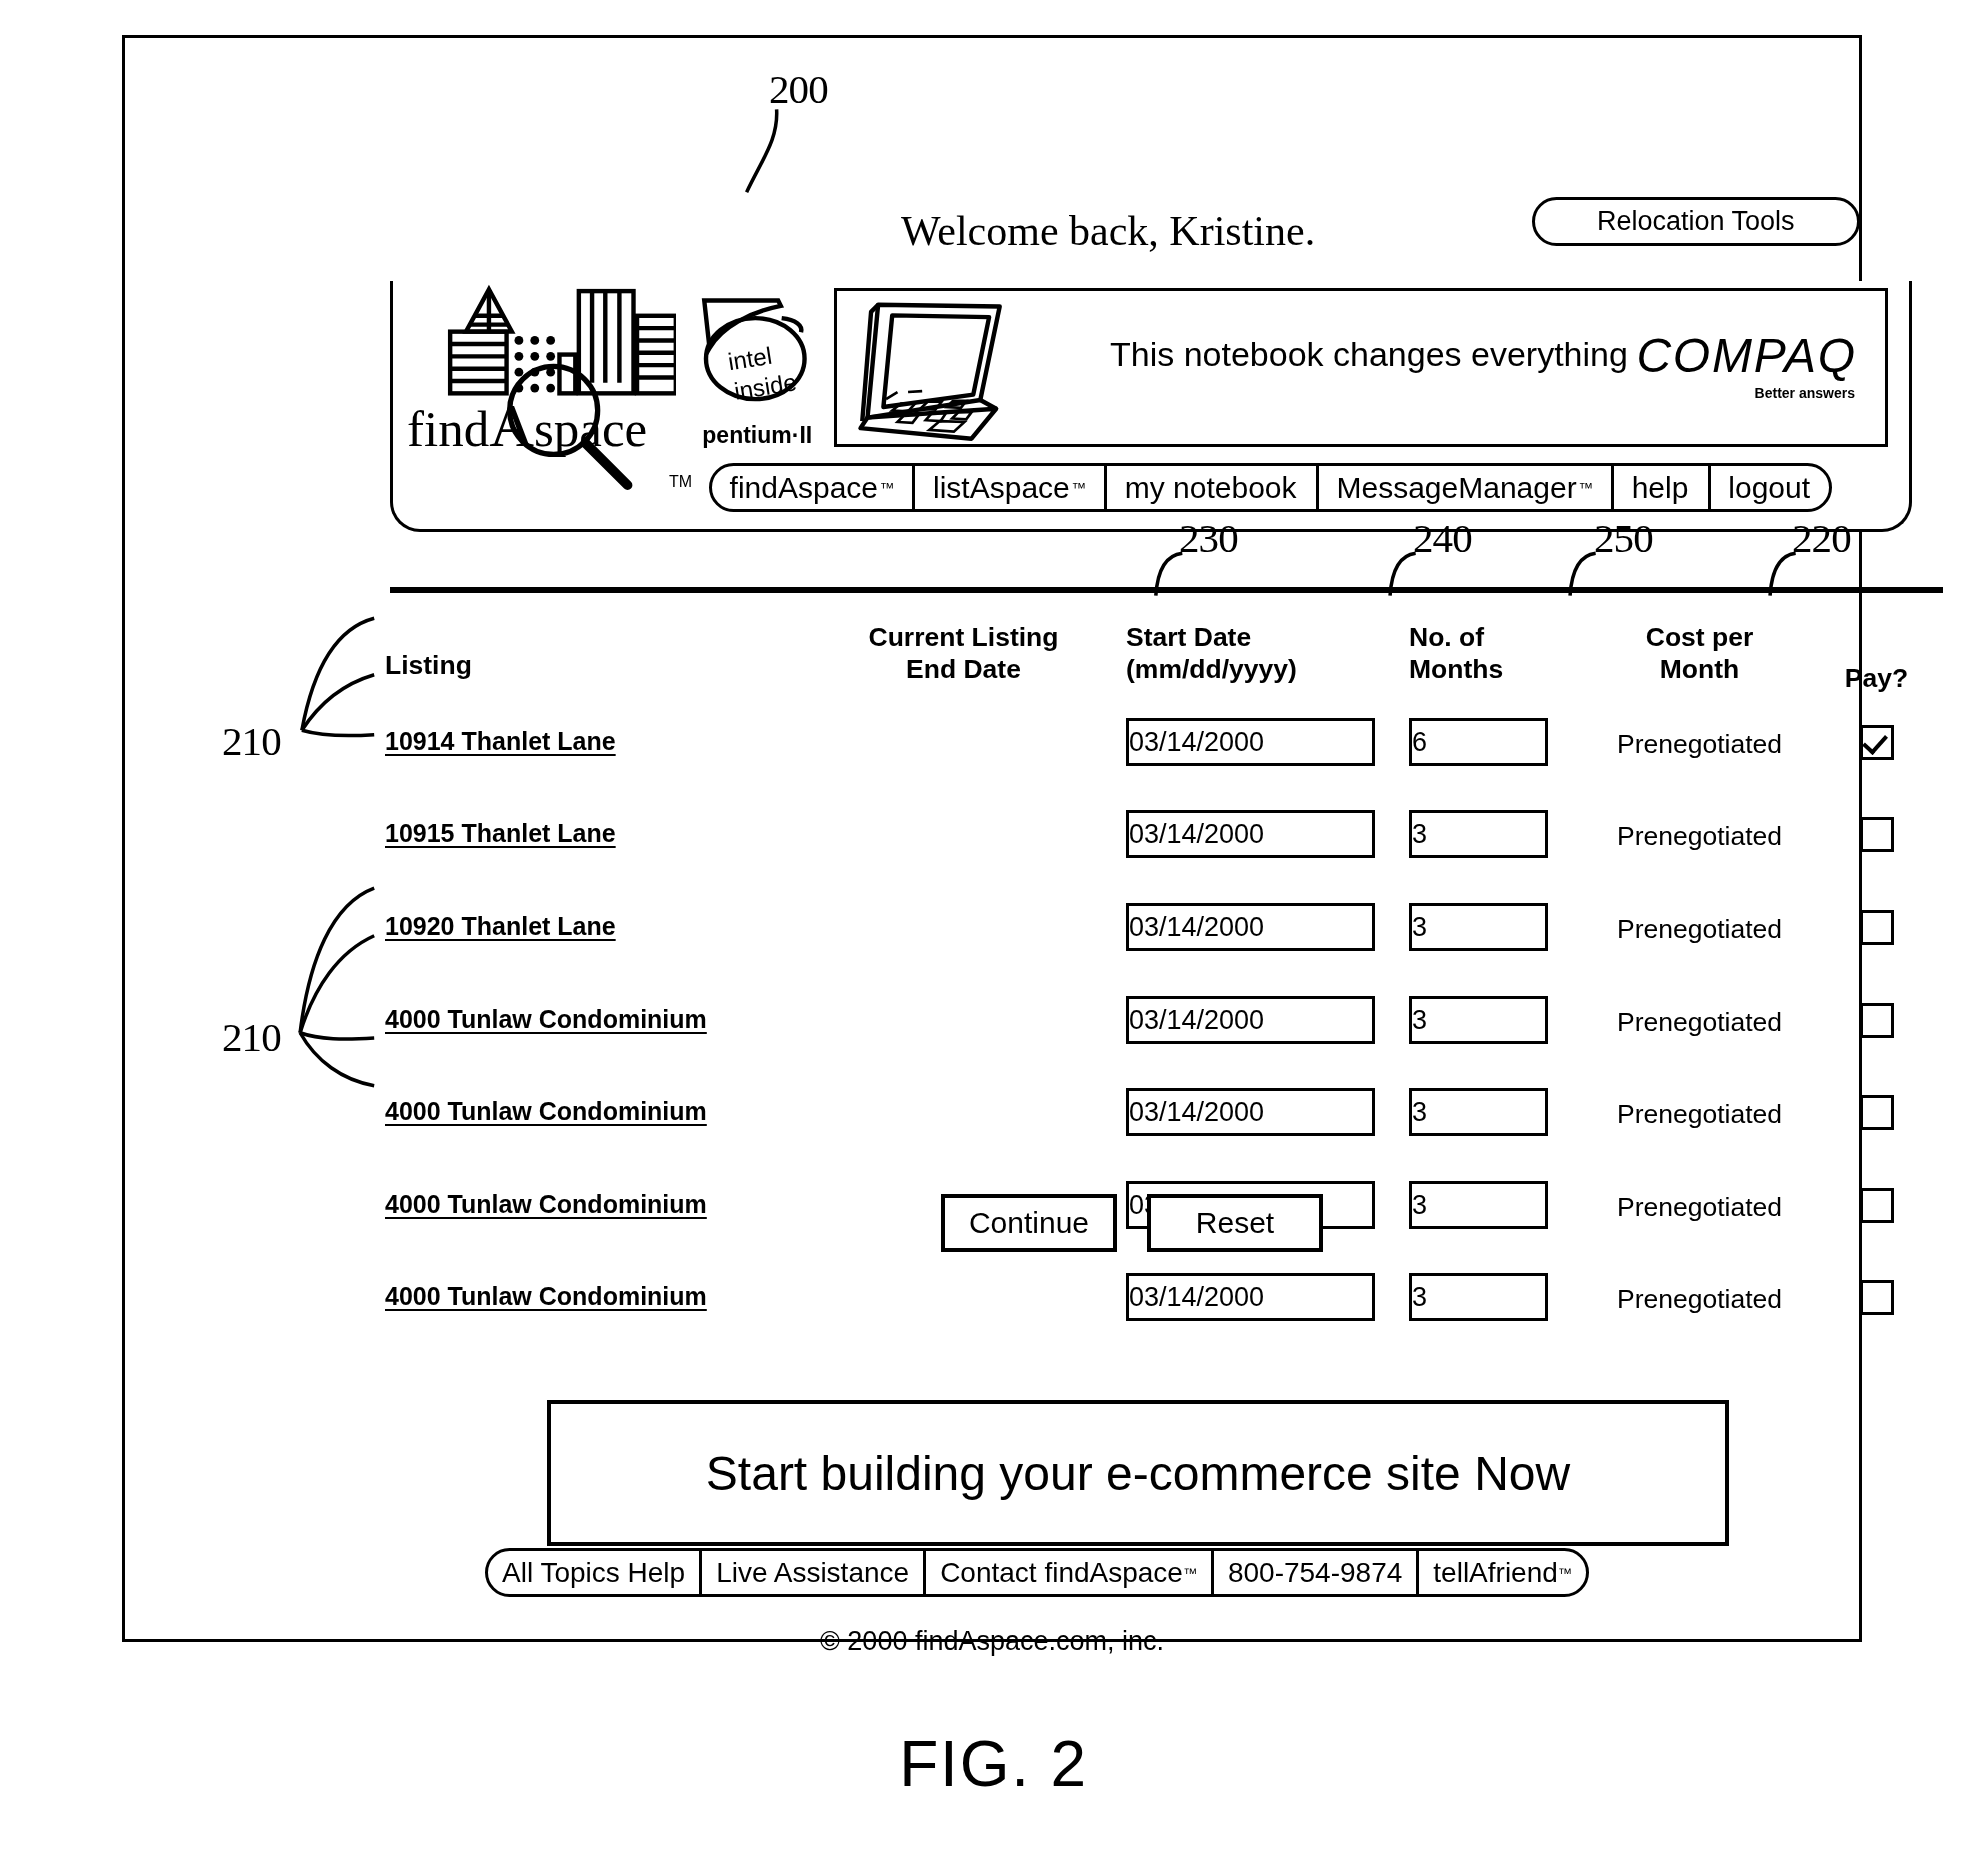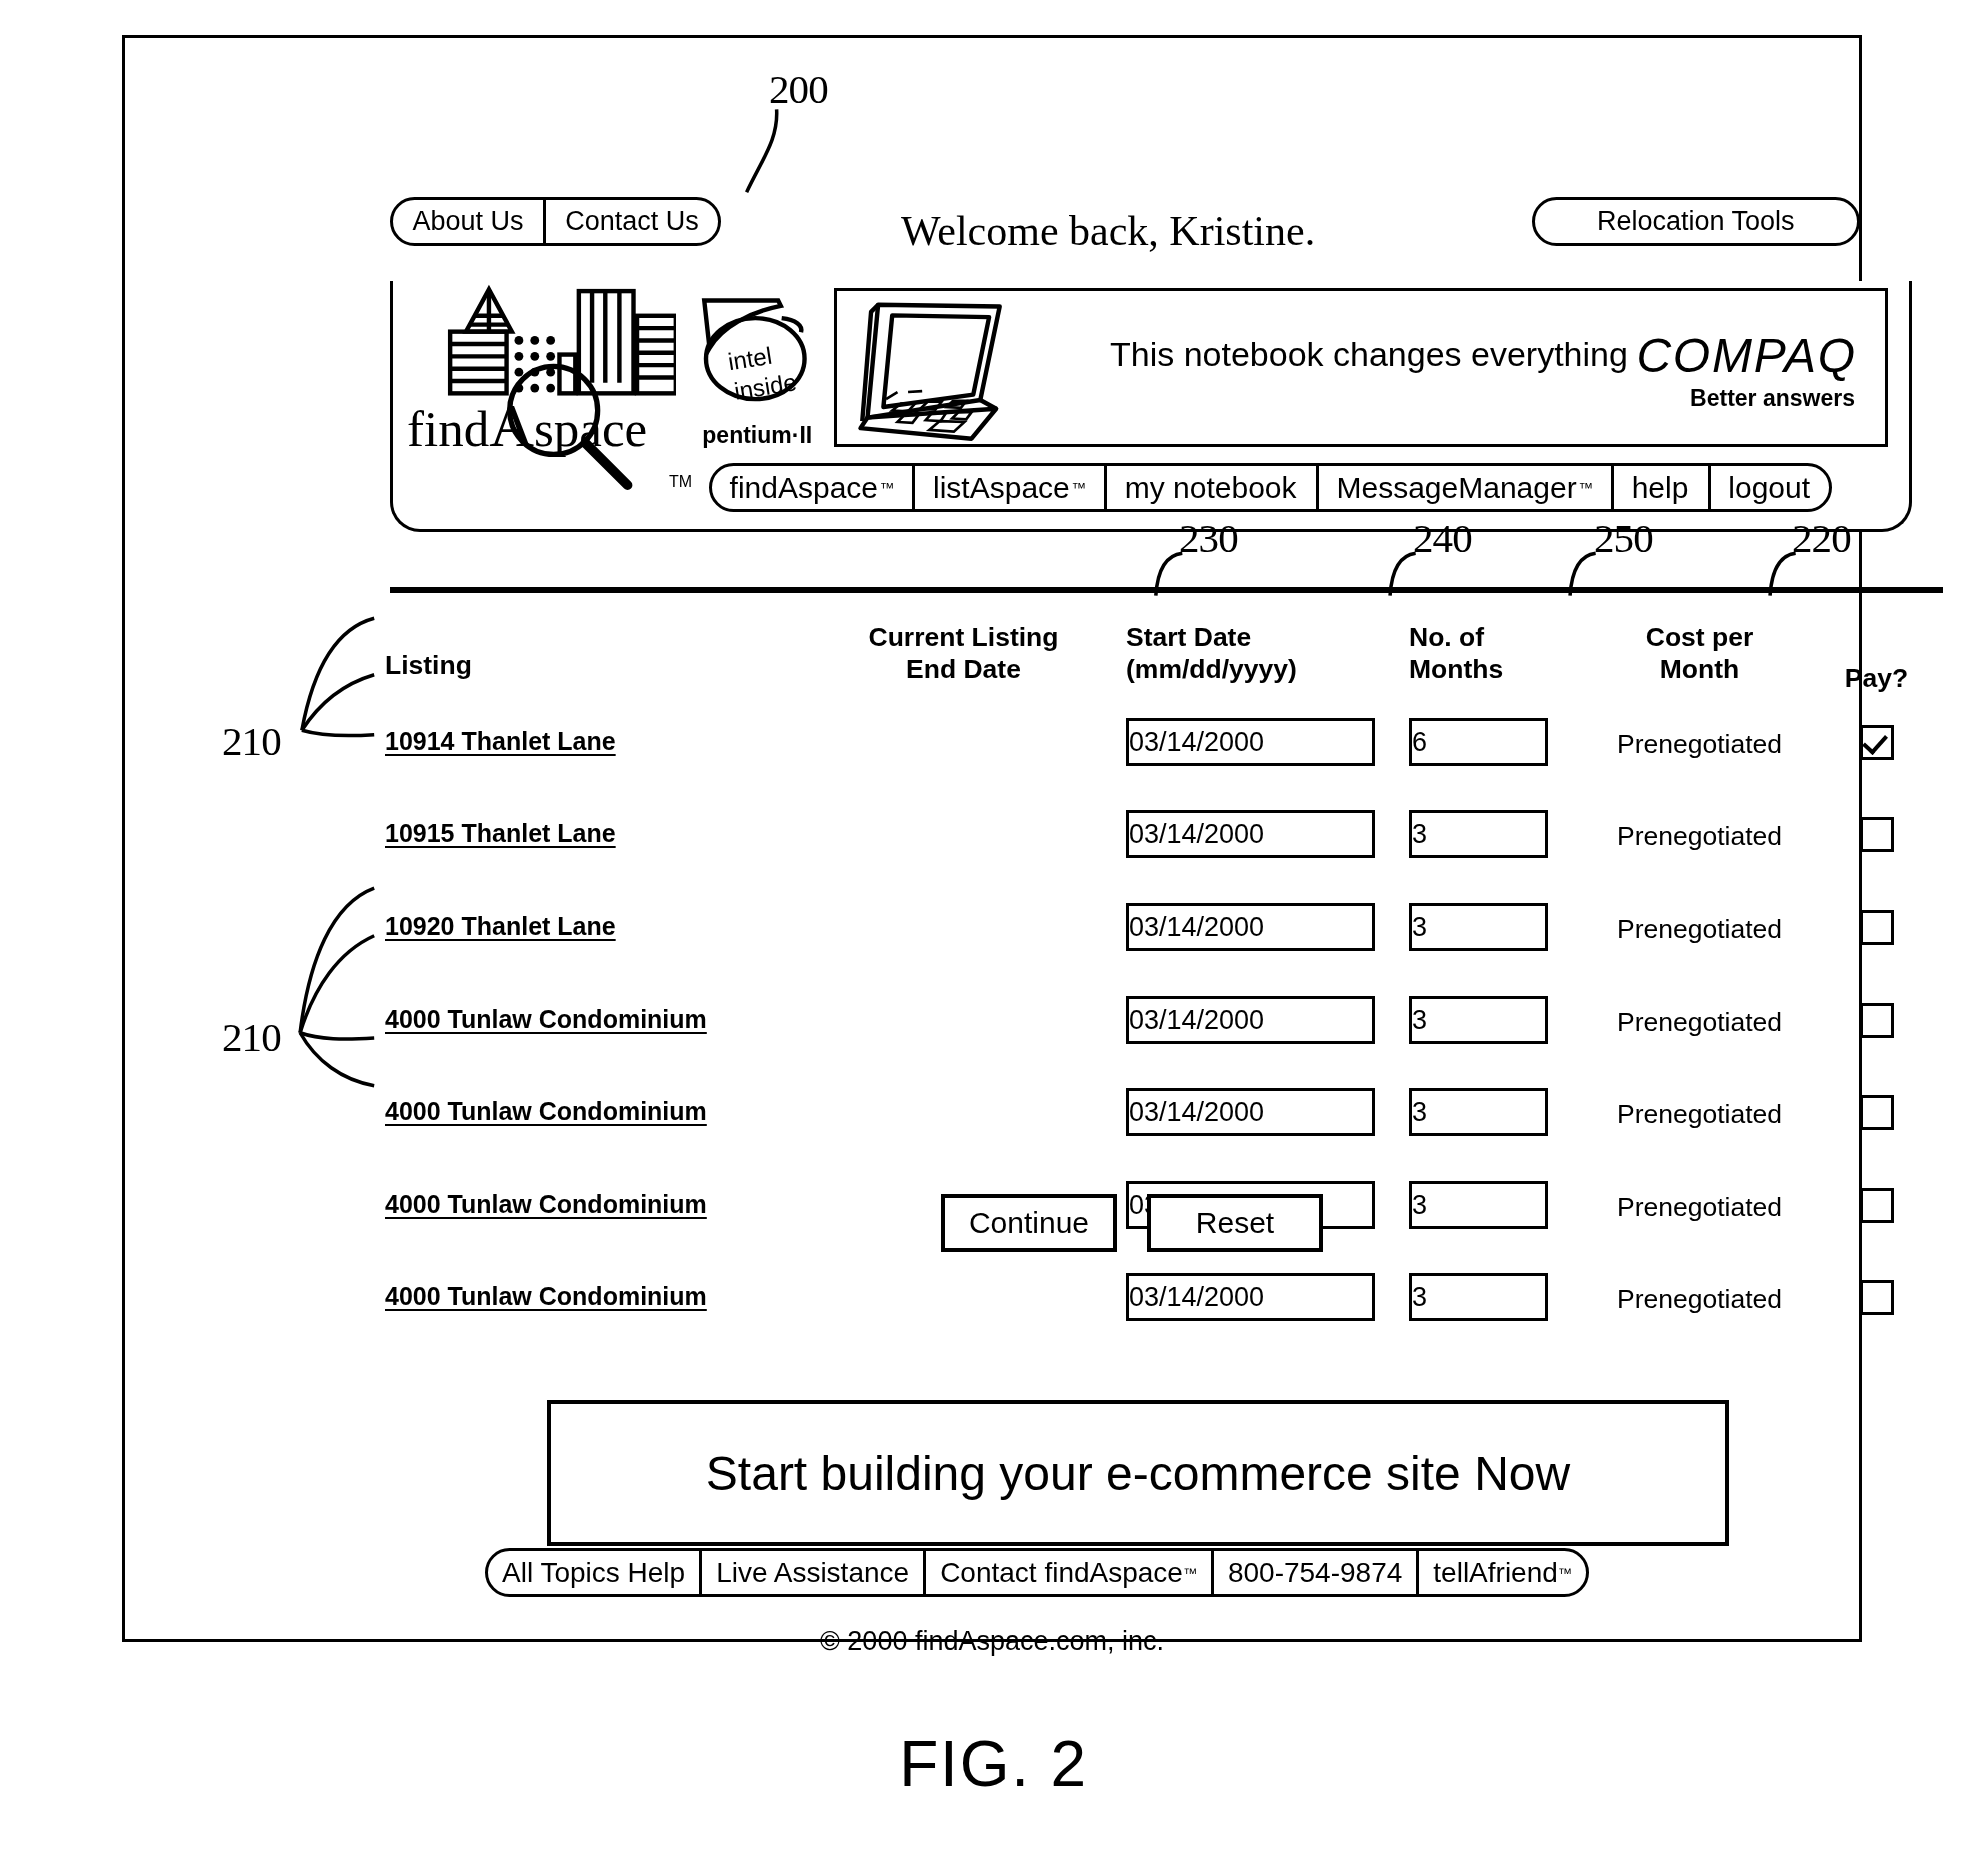--- a/index.html
+++ b/index.html
@@ -129,21 +129,21 @@
     position: absolute; right: 28px; top: 37px;
     font-family: "Liberation Sans", sans-serif;
     font-size: 48px;
     font-style: italic;
     font-weight: 400;
     letter-spacing: 1.8px;
     white-space: nowrap;
   }
   #compaq-sub {
     position: absolute; right: 30px; top: 94px;
-    font-size: 23px; font-weight: bold; white-space: nowrap;
+    font-size: 14px; font-weight: bold; white-space: nowrap;
   }
 
   #navbar { position: absolute; left: 316px; top: 182px; }
   #navbar .seg { font-size: 30px; padding: 0 17.6px; }
   #navbar .tm { font-size: 15px; vertical-align: super; margin-left: 1.8px; }
 
   
   #table-rule {
     position: absolute; left: 265px; top: 549px;
     width: 1553px; height: 6.2px; background: #000;
@@ -259,24 +259,20 @@
 <body>
 
 <div id="patent-frame">
 
   <div class="refnum" style="left:644px; top:26.5px;">200</div>
   <svg class="leader" style="left:618px; top:66px;" width="106" height="97" viewBox="0 0 120 110">
     <path d="M38 6 C 40 40, 22 62, 4 100" stroke="#000" stroke-width="4" fill="none"></path>
   </svg>
 
   <div id="topbar">
-    <div class="pill" id="about-contact-pill">
-      <div class="seg">About Us</div>
-      <div class="seg">Contact Us</div>
-    </div>
     <div class="pill" id="relocation-pill">
       <div class="seg">Relocation Tools</div>
     </div>
   </div>
 
   <div id="welcome-title">Welcome back, Kristine.</div>
 
   <div id="header-shell">
 
     <div id="brand-block">

